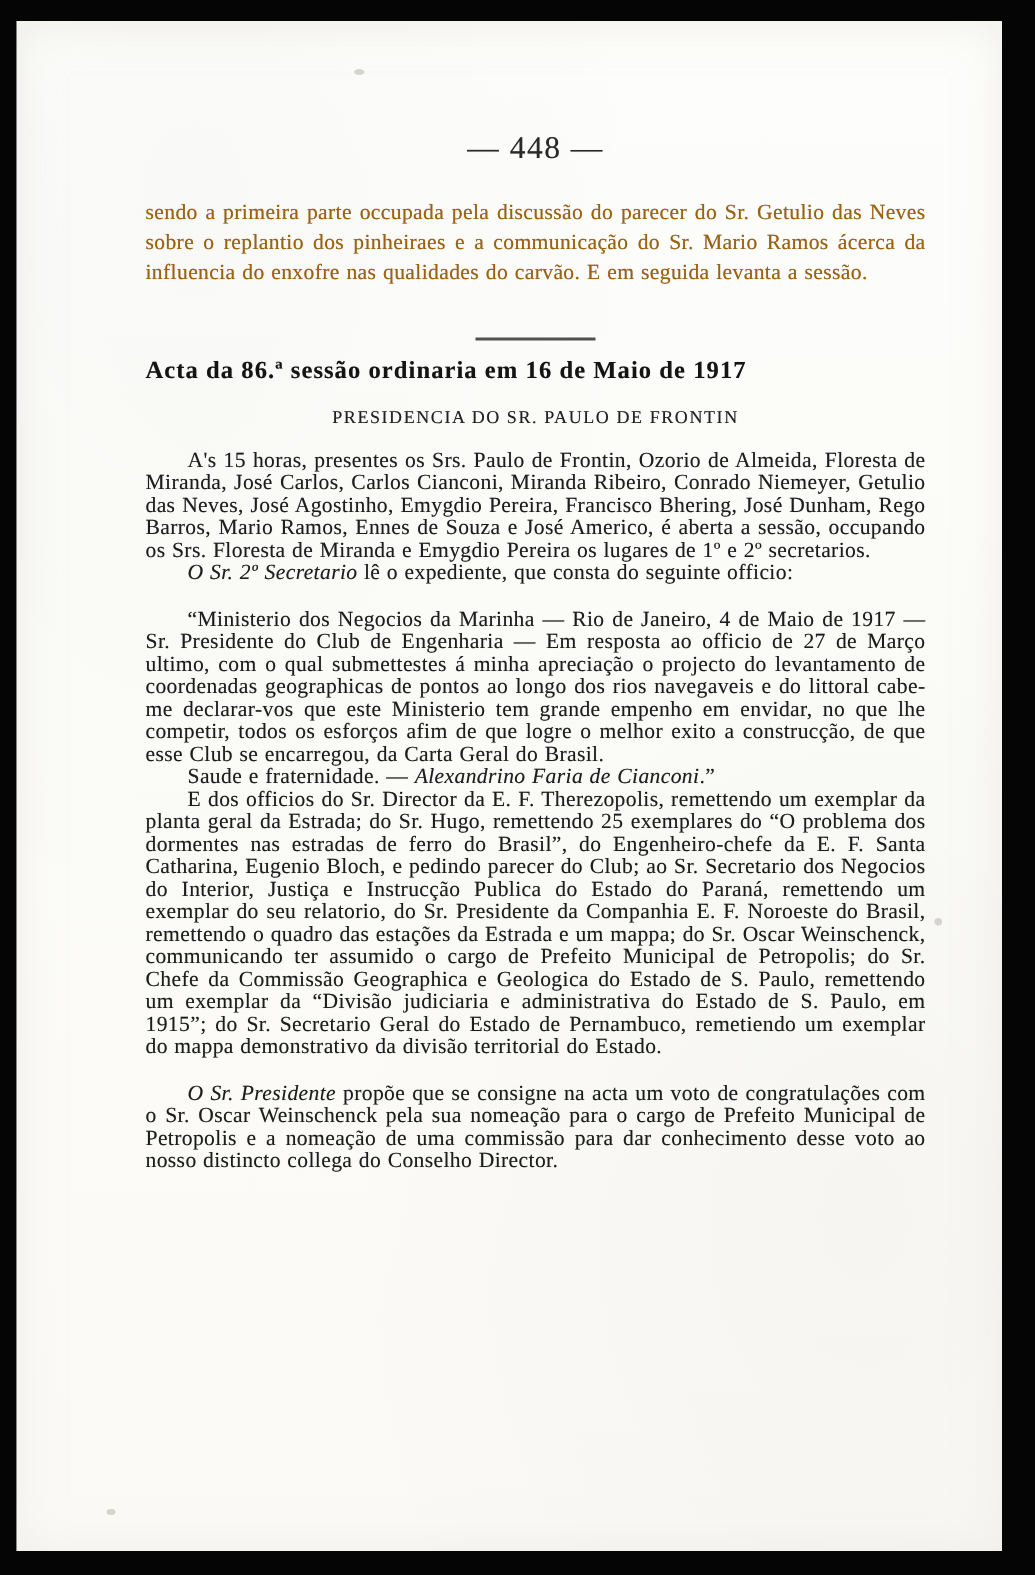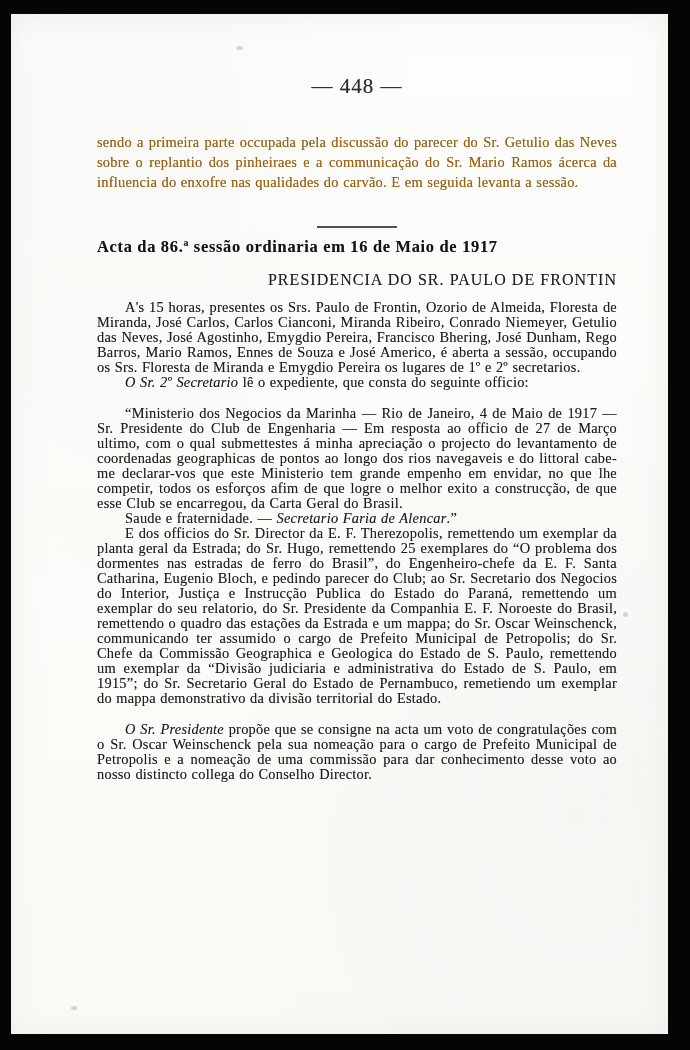--- a/index.html
+++ b/index.html
@@ -61,21 +61,21 @@
     position: absolute;
     left: 86px;
     top: 0;
     width: 520px;
     color: #1b1b1b;
   }
 
   .page-number {
     position: absolute;
     left: 0;
-    top: 60px;
+    top: 72px;
     width: 520px;
     text-align: center;
     font-size: 21px;
     letter-spacing: 1px;
     color: #2a2a2a;
     font-family: "Liberation Serif", "DejaVu Serif", serif;
   }
 
   .body-block {
     position: absolute;
@@ -116,22 +116,22 @@
     font-weight: bold;
     letter-spacing: 0.7px;
     color: #141414;
   }
 
   .presidencia {
     position: absolute;
     left: 0;
     top: 257px;
     width: 520px;
-    text-align: right;
-    font-size: 16px;
+    text-align: center;
+    font-size: 12px;
     letter-spacing: 1.05px;
     color: #222222;
   }
 
   .main-text {
     position: absolute;
     left: 0;
     top: 286px;
     width: 520px;
     font-size: 14.4px;
@@ -183,20 +183,20 @@
       </div>
 
       <div class="acta-title inked">Acta da 86.ª sessão ordinaria em 16 de Maio de 1917</div>
 
       <div class="presidencia inked">PRESIDENCIA DO SR. PAULO DE FRONTIN</div>
 
       <div class="main-text inked" id="main-text">
           <p>A's 15 horas, presentes os Srs. Paulo de Frontin, Ozorio de Almeida, Floresta de Miranda, José Carlos, Carlos Cianconi, Miranda Ribeiro, Conrado Niemeyer, Getulio das Neves, José Agostinho, Emygdio Pereira, Francisco Bhering, José Dunham, Rego Barros, Mario Ramos, Ennes de Souza e José Americo, é aberta a sessão, occupando os Srs. Floresta de Miranda e Emygdio Pereira os lugares de 1º e 2º secretarios.</p>
           <p><i class="ital">O Sr. 2º Secretario</i> lê o expediente, que consta do seguinte officio:</p>
           <p class="gap">“Ministerio dos Negocios da Marinha — Rio de Janeiro, 4 de Maio de 1917 — Sr. Presidente do Club de Engenharia — Em resposta ao officio de 27 de Março ultimo, com o qual submettestes á minha apreciação o projecto do levantamento de coordenadas geographicas de pontos ao longo dos rios navegaveis e do littoral cabe-me declarar-vos que este Ministerio tem grande empenho em envidar, no que lhe competir, todos os esforços afim de que logre o melhor exito a construcção, de que esse Club se encarregou, da Carta Geral do Brasil.</p>
-          <p>Saude e fraternidade. — <i class="ital">Secretario Faria de Alencar</i>.”</p>
+          <p>Saude e fraternidade. — <i class="ital">Alexandrino Faria de Cianconi</i>.”</p>
           <p>E dos officios do Sr. Director da E. F. Therezopolis, remettendo um exemplar da planta geral da Estrada; do Sr. Hugo, remettendo 25 exemplares do “O problema dos dormentes nas estradas de ferro do Brasil”, do Engenheiro-chefe da E. F. Santa Catharina, Eugenio Bloch, e pedindo parecer do Club; ao Sr. Secretario dos Negocios do Interior, Justiça e Instrucção Publica do Estado do Paraná, remettendo um exemplar do seu relatorio, do Sr. Presidente da Companhia E. F. Noroeste do Brasil, remettendo o quadro das estações da Estrada e um mappa; do Sr. Oscar Weinschenck, communicando ter assumido o cargo de Prefeito Municipal de Petropolis; do Sr. Chefe da Commissão Geographica e Geologica do Estado de S. Paulo, remettendo um exemplar da “Divisão judiciaria e administrativa do Estado de S. Paulo, em 1915”; do Sr. Secretario Geral do Estado de Pernambuco, remetiendo um exemplar do mappa demonstrativo da divisão territorial do Estado.</p>
           <p class="gap"><i class="ital">O Sr. Presidente</i> propõe que se consigne na acta um voto de congratulações com o Sr. Oscar Weinschenck pela sua nomeação para o cargo de Prefeito Municipal de Petropolis e a nomeação de uma commissão para dar conhecimento desse voto ao nosso distincto collega do Conselho Director.</p>
         </div>
 
     </div>
   </div>
 </div>
 
 </body></html>

